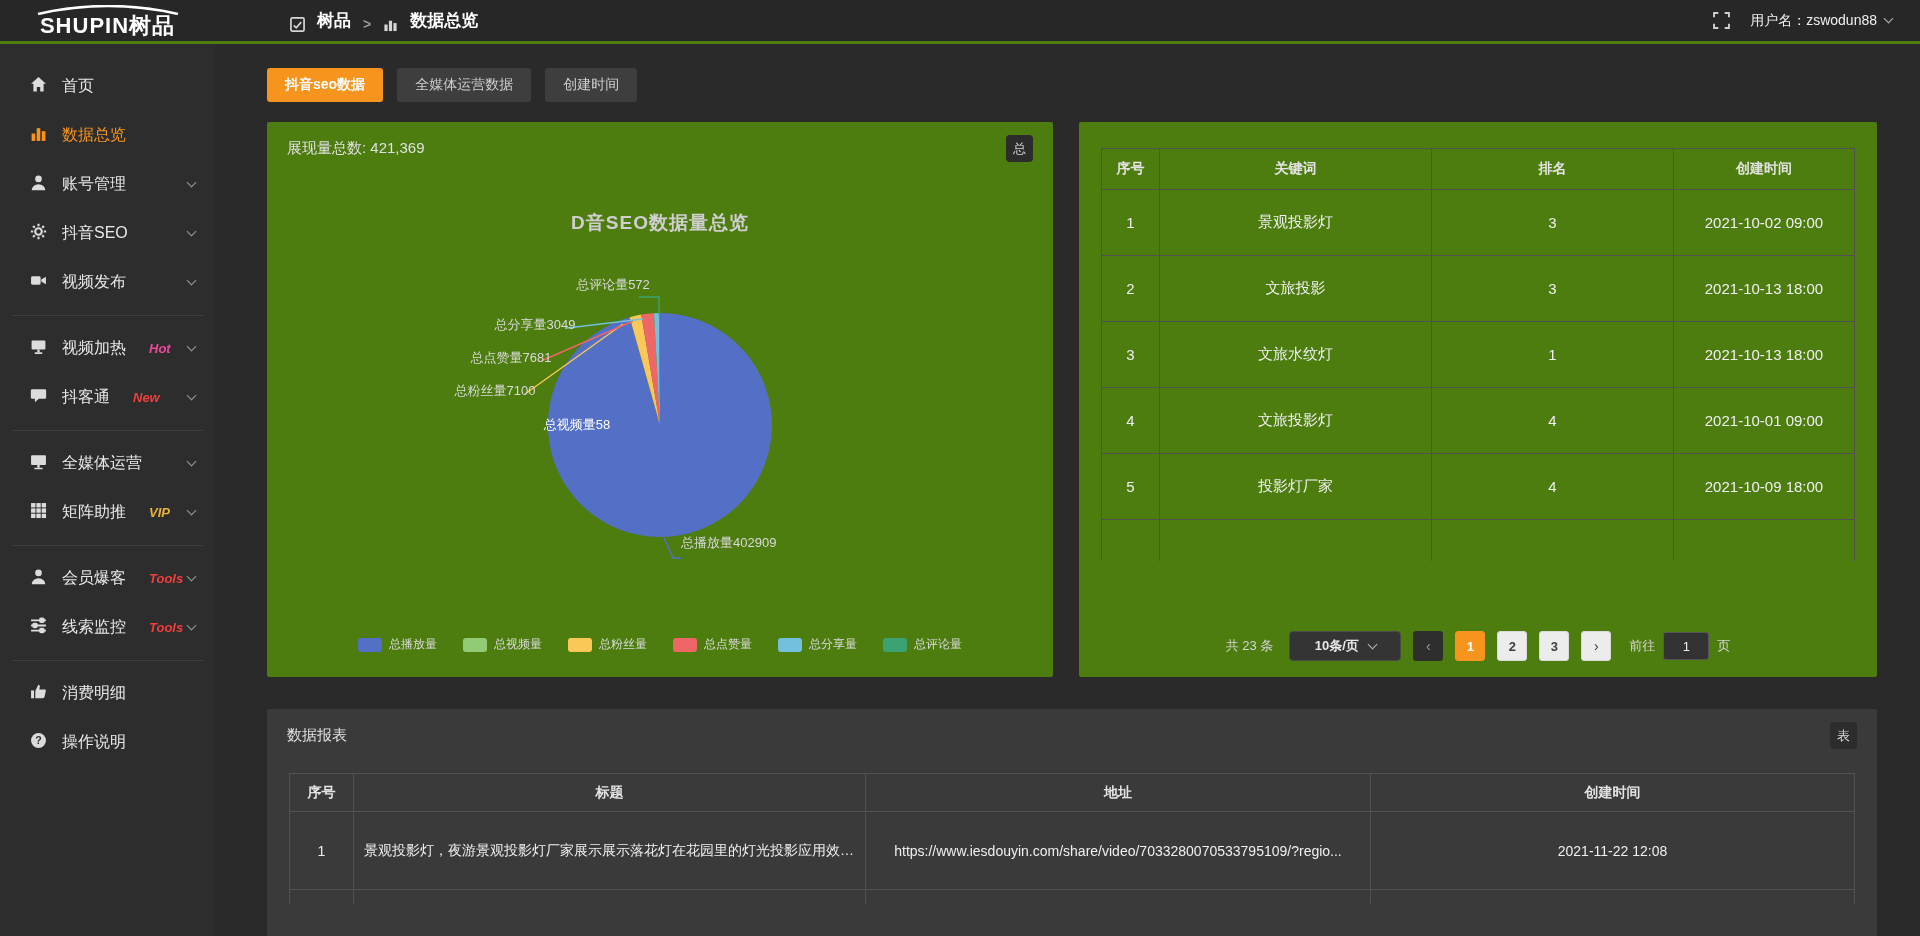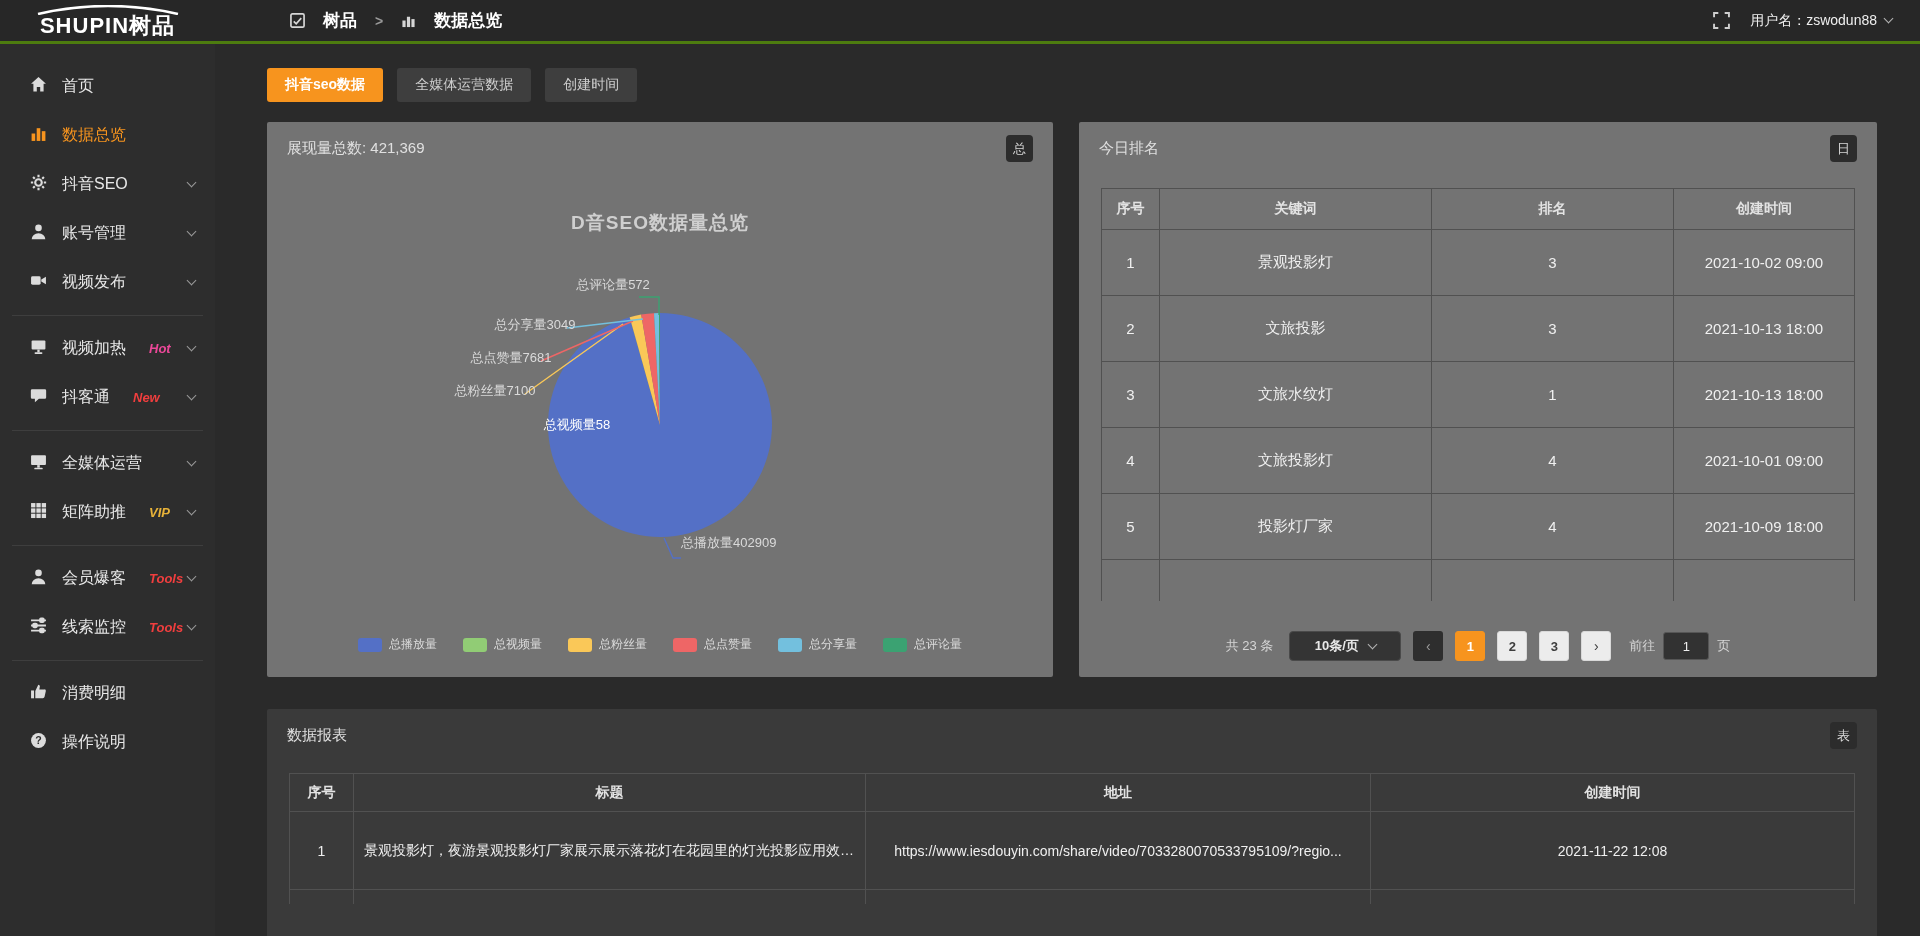--- a/index.html
+++ b/index.html
@@ -6,21 +6,21 @@
   html,body { width:1920px; height:936px; overflow:hidden; background:#2a2a2a;
     font-family:"Liberation Sans","DejaVu Sans",sans-serif; color:#e6e6e6; }
 
   
   .header { position:fixed; top:0; left:0; width:1920px; height:44px; background:#272727;
     display:flex; align-items:center; z-index:10; border-bottom:3px solid #4d7c0f; }
   .logo-box { width:215px; display:flex; justify-content:center; align-items:center; }
   .logo { display:flex; flex-direction:column; align-items:center; line-height:1; }
   .logo svg { display:block; }
   .logo-text { font-size:22px; font-weight:bold; color:#fff; letter-spacing:1px; white-space:nowrap; }
-  .breadcrumb { display:flex; align-items:center; gap:18px; margin-left:75px; font-size:17px; font-weight:bold; color:#fff; }
+  .breadcrumb { display:flex; align-items:flex-end; gap:12px; margin-left:75px; font-size:17px; font-weight:bold; color:#fff; }
   .bc-sep { color:#9a9a9a; font-size:14px; font-weight:bold; }
   .bc-ic { width:15px; height:15px; color:#d6d6d6; }
   .header-right { margin-left:auto; display:flex; align-items:center; gap:20px; margin-right:28px; }
   .fs-ic { width:17px; height:17px; color:#cfcfcf; cursor:pointer; }
   .username { font-size:14px; color:#efefef; display:flex; align-items:center; gap:8px; cursor:pointer; }
   .caret { width:7px; height:7px; border-right:1.5px solid #b5b5b5; border-bottom:1.5px solid #b5b5b5;
     transform:rotate(45deg); display:inline-block; margin-top:-4px; }
 
   
   .sidebar { position:fixed; top:44px; left:0; bottom:0; width:215px; background:#2d2d2d; padding-top:18px; }
@@ -35,21 +35,21 @@
 
   
   .main { position:absolute; left:215px; top:44px; right:0; bottom:0; background:#2a2a2a;
     padding:24px 43px 0 52px; }
   .tabs { display:flex; gap:14px; }
   .tab { border:none; padding:8px 18px; border-radius:3px; font-size:14px; background:#3e3e3e;
     color:#cfcfcf; cursor:pointer; font-family:inherit; }
   .tab.active { background:#f7941e; color:#fff; font-weight:bold; }
 
   .panels { display:flex; gap:26px; margin-top:20px; height:555px; }
-  .panel { background:#737373; border-radius:2px; position:relative; }
+  .panel { background:#4d7c0f; border-radius:2px; position:relative; }
   .panel-hd { display:flex; justify-content:space-between; align-items:center; padding:13px 20px 0 20px;
     font-size:15px; color:#e0e0e0; }
   .panel-badge { width:27px; height:27px; background:#2c2c2c; border-radius:4px; color:#d8d8d8;
     font-size:13px; display:flex; align-items:center; justify-content:center; cursor:pointer; }
 
   
   .chart-panel { width:786px; }
   .chart-region { position:absolute; top:48px; left:0; right:0; bottom:0; }
   .chart-title { position:absolute; top:40px; width:100%; text-align:center; font-size:19px;
     font-weight:bold; color:#cfcfcf; letter-spacing:1px; }
@@ -154,36 +154,36 @@
           <g fill="currentColor">
             <rect x="1.5" y="8" width="3.4" height="7"></rect>
             <rect x="6.3" y="3" width="3.4" height="12"></rect>
             <rect x="11.1" y="5.8" width="3.4" height="9.2"></rect>
           </g>
         </svg></span>
       <span class="sb-label">数据总览</span>
     </div>
     <div class="sb-item">
       <span class="sb-ic"><svg class="ic" viewBox="0 0 16 16">
+          <g fill="currentColor">
+            <circle cx="8" cy="4.6" r="3.1"></circle>
+            <path d="M1.6 15.3 a6.4 5.6 0 0 1 12.8 0 Z"></path>
+          </g>
+        </svg></span>
+      <span class="sb-label">账号管理</span>
+      <span class="caret"></span>
+    </div>
+    <div class="sb-item">
+      <span class="sb-ic"><svg class="ic" viewBox="0 0 16 16">
           <g stroke="currentColor" stroke-width="2" fill="none">
             <circle cx="8" cy="8" r="3.1"></circle>
             <path d="M8 .8 V3 M8 13 V15.2 M.8 8 H3 M13 8 H15.2 M2.9 2.9 L4.5 4.5 M11.5 11.5 L13.1 13.1 M13.1 2.9 L11.5 4.5 M2.9 13.1 L4.5 11.5"></path>
           </g>
         </svg></span>
       <span class="sb-label">抖音SEO</span>
-      <span class="caret"></span>
-    </div>
-    <div class="sb-item">
-      <span class="sb-ic"><svg class="ic" viewBox="0 0 16 16">
-          <g fill="currentColor">
-            <circle cx="8" cy="4.6" r="3.1"></circle>
-            <path d="M1.6 15.3 a6.4 5.6 0 0 1 12.8 0 Z"></path>
-          </g>
-        </svg></span>
-      <span class="sb-label">账号管理</span>
       <span class="caret"></span>
     </div>
     <div class="sb-item">
       <span class="sb-ic"><svg class="ic" viewBox="0 0 16 16">
           <g fill="currentColor">
             <rect x="1" y="4" width="9" height="8" rx="1.4"></rect>
             <path d="M10.6 7 L15 4.4 V11.6 L10.6 9 Z"></path>
           </g>
         </svg></span>
       <span class="sb-label">视频发布</span>
@@ -345,24 +345,20 @@
       <div class="p-label left-align" style="left: 414px; top: 364px; width: 120px;"><span>总播放量</span><span class="val">402909</span></div>
           <div class="p-label inside" style="left: 262px; top: 246px; width: 96px;"><span>总视频量</span><span class="val">58</span></div>
           <div class="p-label" style="left: 182px; top: 212px; width: 92px;"><span>总粉丝量</span><span class="val">7100</span></div>
           <div class="p-label" style="left: 198px; top: 179px; width: 92px;"><span>总点赞量</span><span class="val">7681</span></div>
           <div class="p-label" style="left: 222px; top: 146px; width: 92px;"><span>总分享量</span><span class="val">3049</span></div>
           <div class="p-label" style="left: 300px; top: 106px; width: 92px;"><span>总评论量</span><span class="val">572</span></div>
         </div>
     </div>
 
     <div class="panel rank-panel">
-      <div class="panel-hd">
-        <span>今日排名</span>
-        <span class="panel-badge">日</span>
-      </div>
       <div class="rank-wrap">
         <table id="rank-table">
             <colgroup>
               <col style="width:58px">
               <col style="width:272px">
               <col style="width:242px">
               <col style="width:auto">
             </colgroup>
             <tbody>
               <tr>

